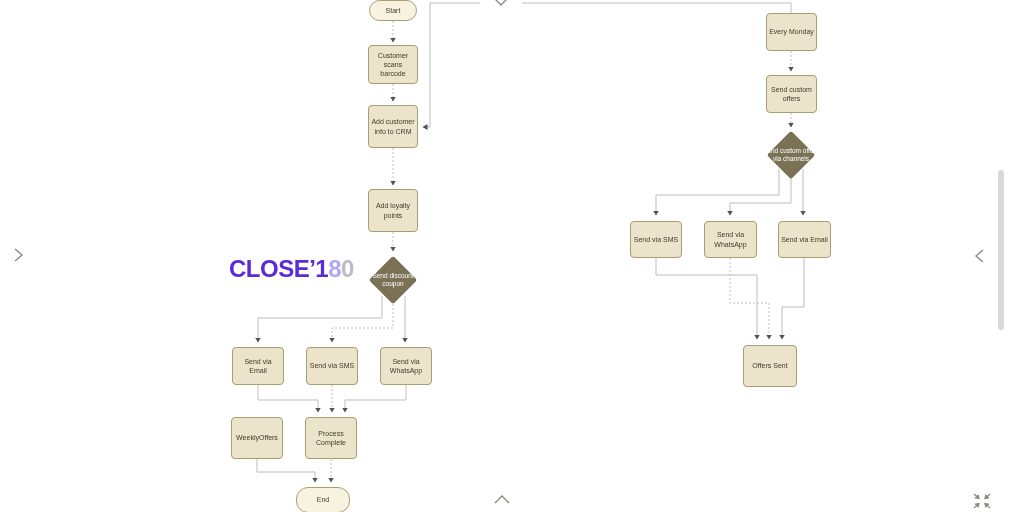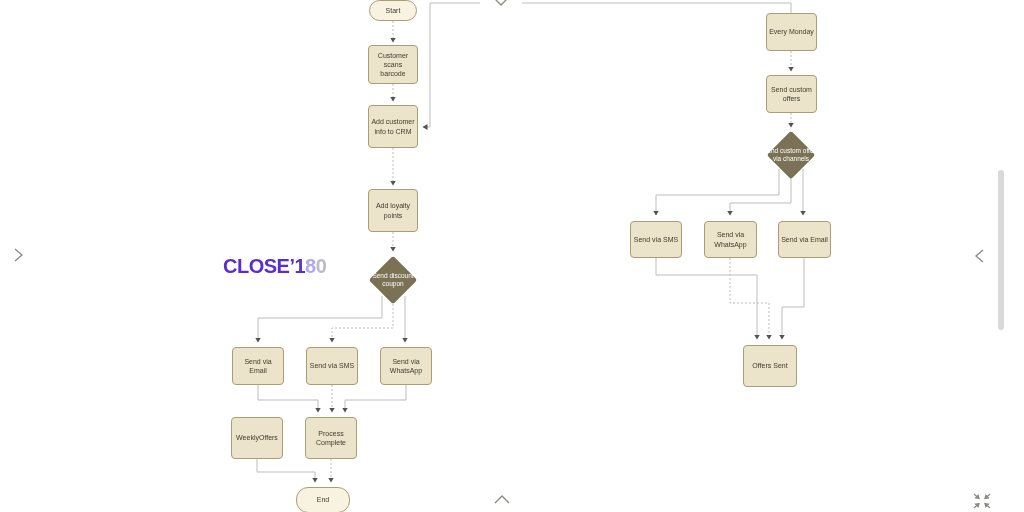--- a/index.html
+++ b/index.html
@@ -25,22 +25,22 @@
   .diamond-label{
     position:absolute;left:-4px;right:-4px;top:0;bottom:0;z-index:2;
     display:flex;align-items:center;justify-content:center;text-align:center;
     font-size:6.5px;line-height:1.25;color:#ffffff;
   }
   
   #edge-layer{position:absolute;left:0;top:0;z-index:0;}
   .node,.diamond-wrap{z-index:1;}
   
   .logo{
-    position:absolute;left:223px;top:255px;z-index:3;
-    font-size:20px;font-weight:bold;letter-spacing:-0.5px;
+    position:absolute;left:229px;top:255px;z-index:3;
+    font-size:24px;font-weight:bold;letter-spacing:-0.5px;
   }
   
   .chrome-btn{
     position:absolute;background:transparent;border:none;padding:0;margin:0;
     display:flex;align-items:center;justify-content:center;cursor:pointer;z-index:5;
   }
   .top-gap{position:absolute;left:480px;top:0;width:42px;height:10px;background:#ffffff;z-index:4;}
   .scrollbar-thumb{
     position:absolute;left:998px;top:170px;width:6px;height:160px;
     background:#d9d9d9;border-radius:3px;z-index:5;cursor:pointer;

